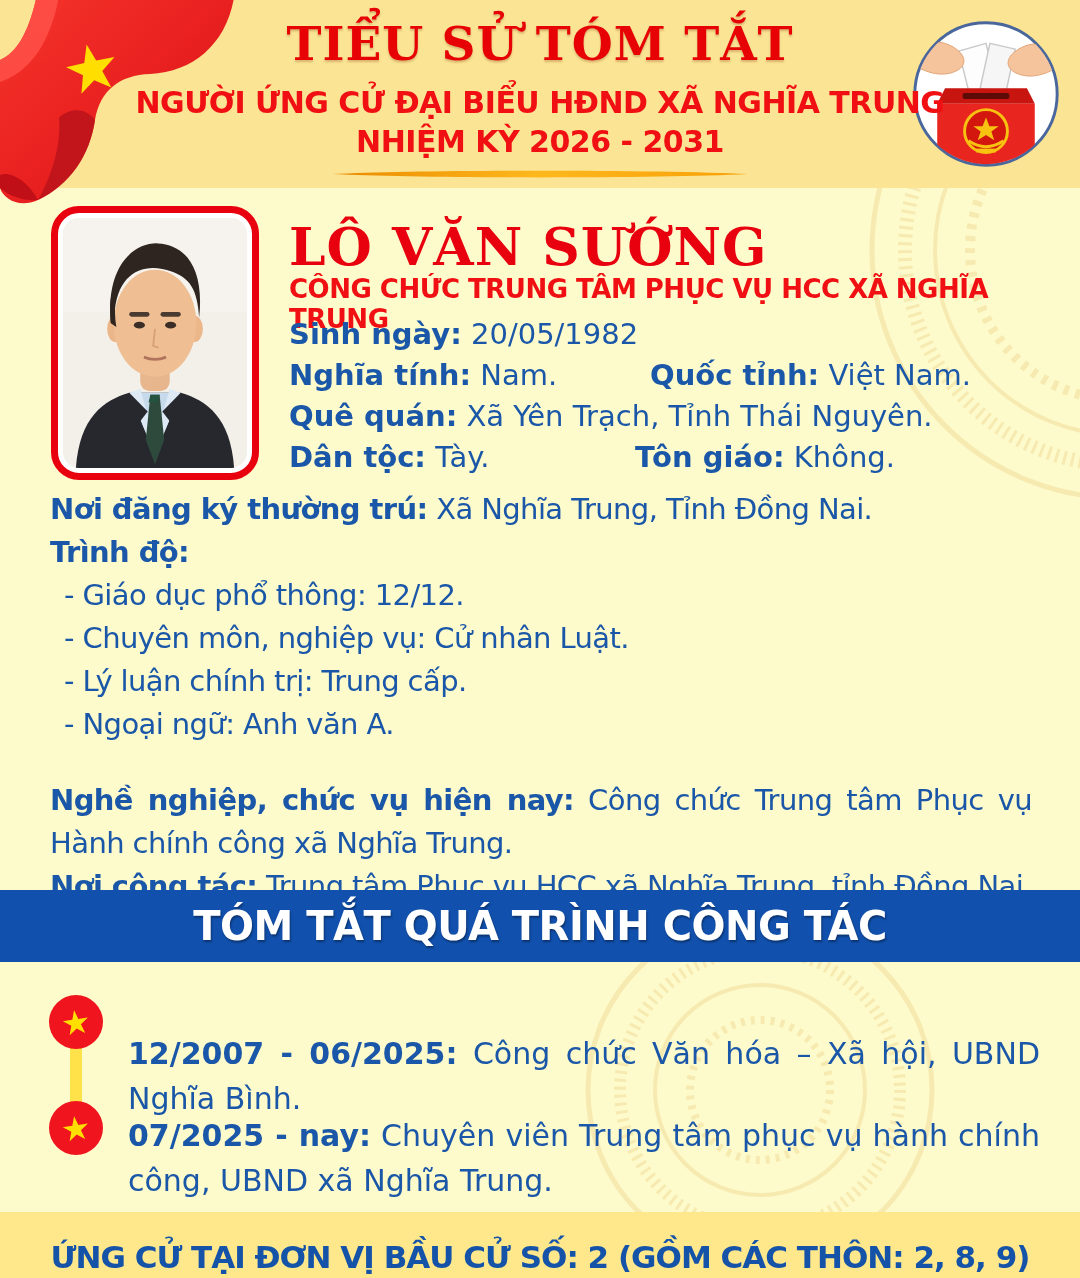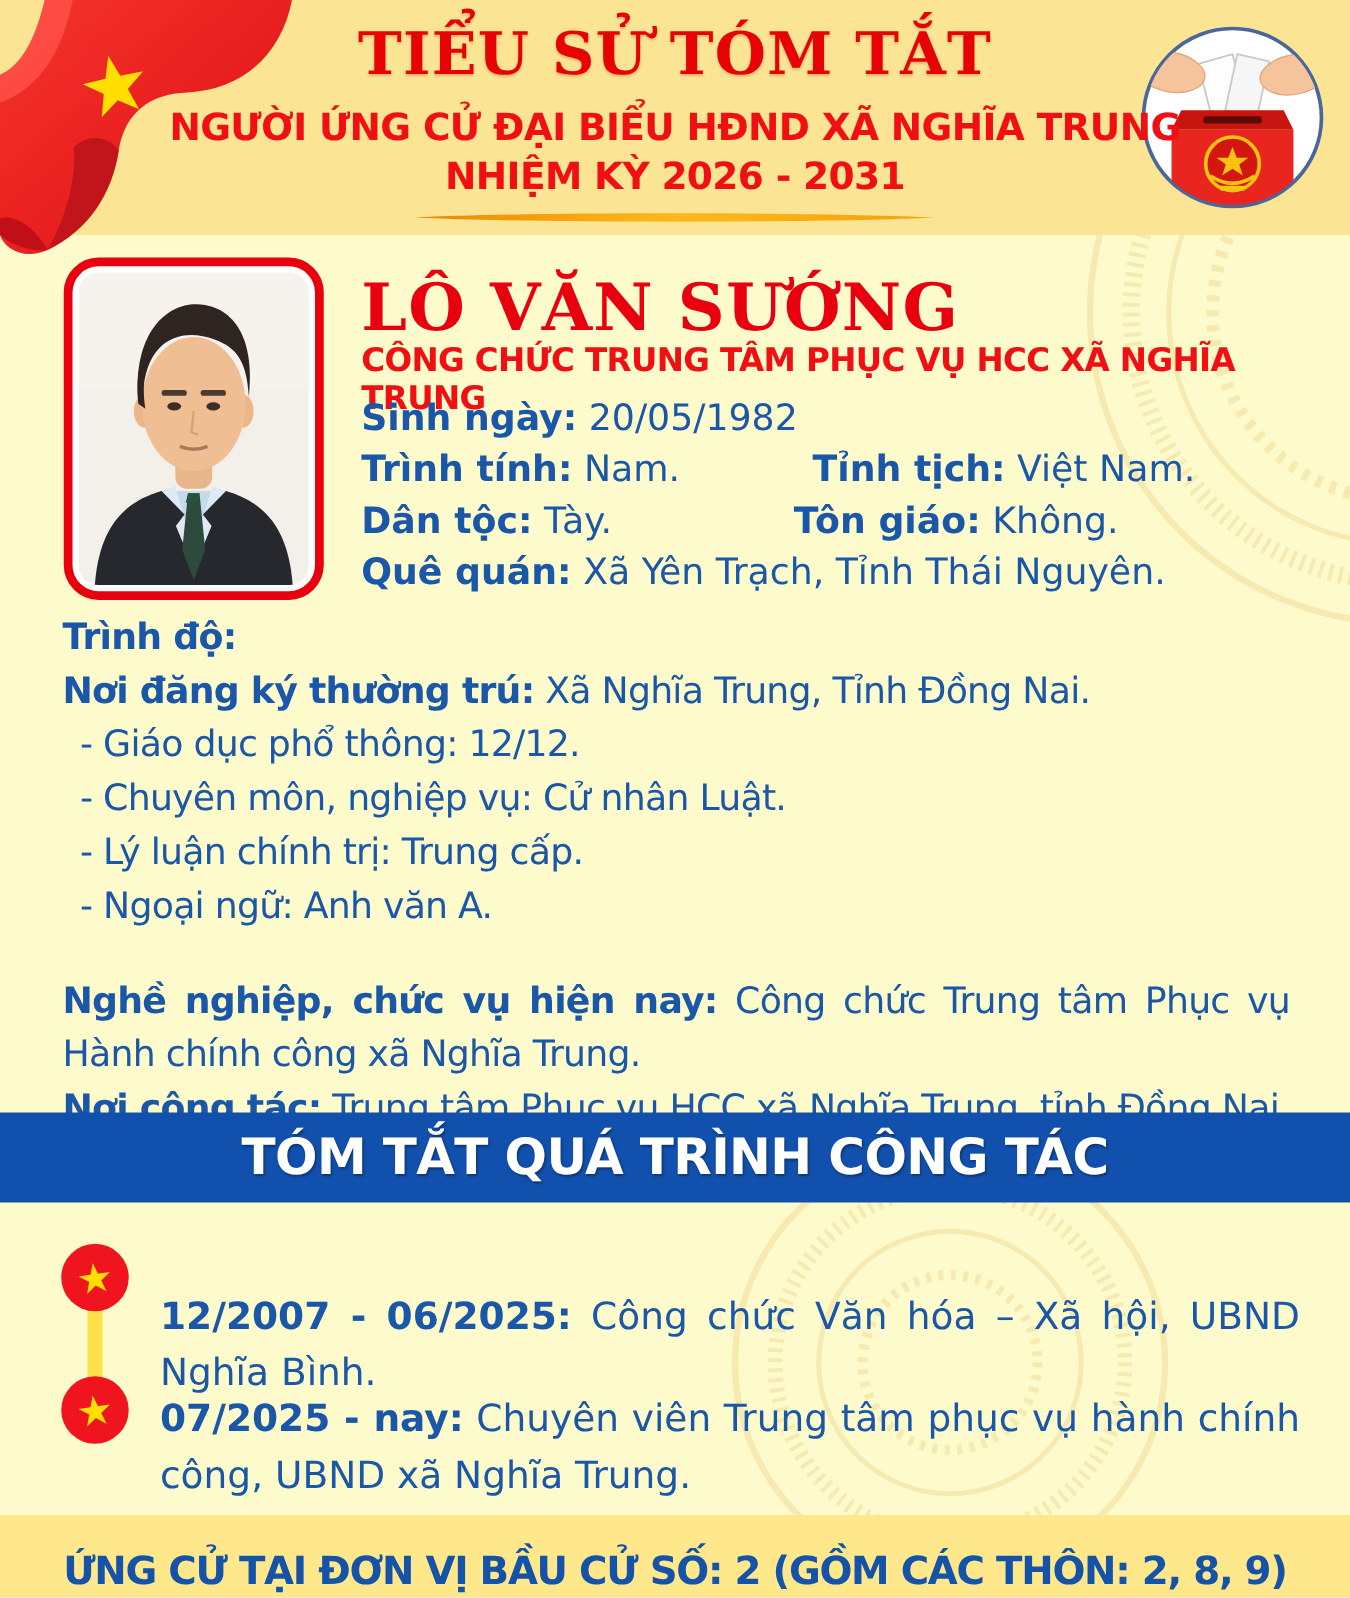--- a/index.html
+++ b/index.html
@@ -177,48 +177,48 @@
 
   <div class="c-name">LÔ VĂN SƯỚNG</div>
   <div class="c-pos">CÔNG CHỨC TRUNG TÂM PHỤC VỤ HCC XÃ NGHĨA TRUNG</div>
 
   <div class="info">
     <div class="info-row">
       <b>Sinh ngày:</b>
       <span>20/05/1982</span>
     </div>
     <div class="info-row">
-      <b>Trình tính:</b>
+      <b>Nghĩa tính:</b>
       <span>Nam.</span>
       <span class="col2">
-        <b>Tỉnh tịch:</b>
+        <b>Quốc tỉnh:</b>
         <span>Việt Nam.</span>
       </span>
+    </div>
+    <div class="info-row">
+      <b>Quê quán:</b>
+      <span>Xã Yên Trạch, Tỉnh Thái Nguyên.</span>
     </div>
     <div class="info-row">
       <b>Dân tộc:</b>
       <span>Tày.</span>
       <span class="col2" style="left:346px">
         <b>Tôn giáo:</b>
         <span>Không.</span>
       </span>
     </div>
-    <div class="info-row">
-      <b>Quê quán:</b>
-      <span>Xã Yên Trạch, Tỉnh Thái Nguyên.</span>
-    </div>
   </div>
 
   <div class="bio">
-    <p>
-      <b>Trình độ:</b>
-    </p>
     <p>
       <b>Nơi đăng ký thường trú:</b>
       <span>Xã Nghĩa Trung, Tỉnh Đồng Nai.</span>
+    </p>
+    <p>
+      <b>Trình độ:</b>
     </p>
     <p class="indent">- Giáo dục phổ thông: 12/12.</p>
     <p class="indent">- Chuyên môn, nghiệp vụ: Cử nhân Luật.</p>
     <p class="indent">- Lý luận chính trị: Trung cấp.</p>
     <p class="indent">- Ngoại ngữ: Anh văn A.</p>
     <p class="justify">
       <b>Nghề nghiệp, chức vụ hiện nay:</b>
       <span>Công chức Trung tâm Phục vụ Hành chính công xã Nghĩa Trung.</span>
     </p>
     <p>

